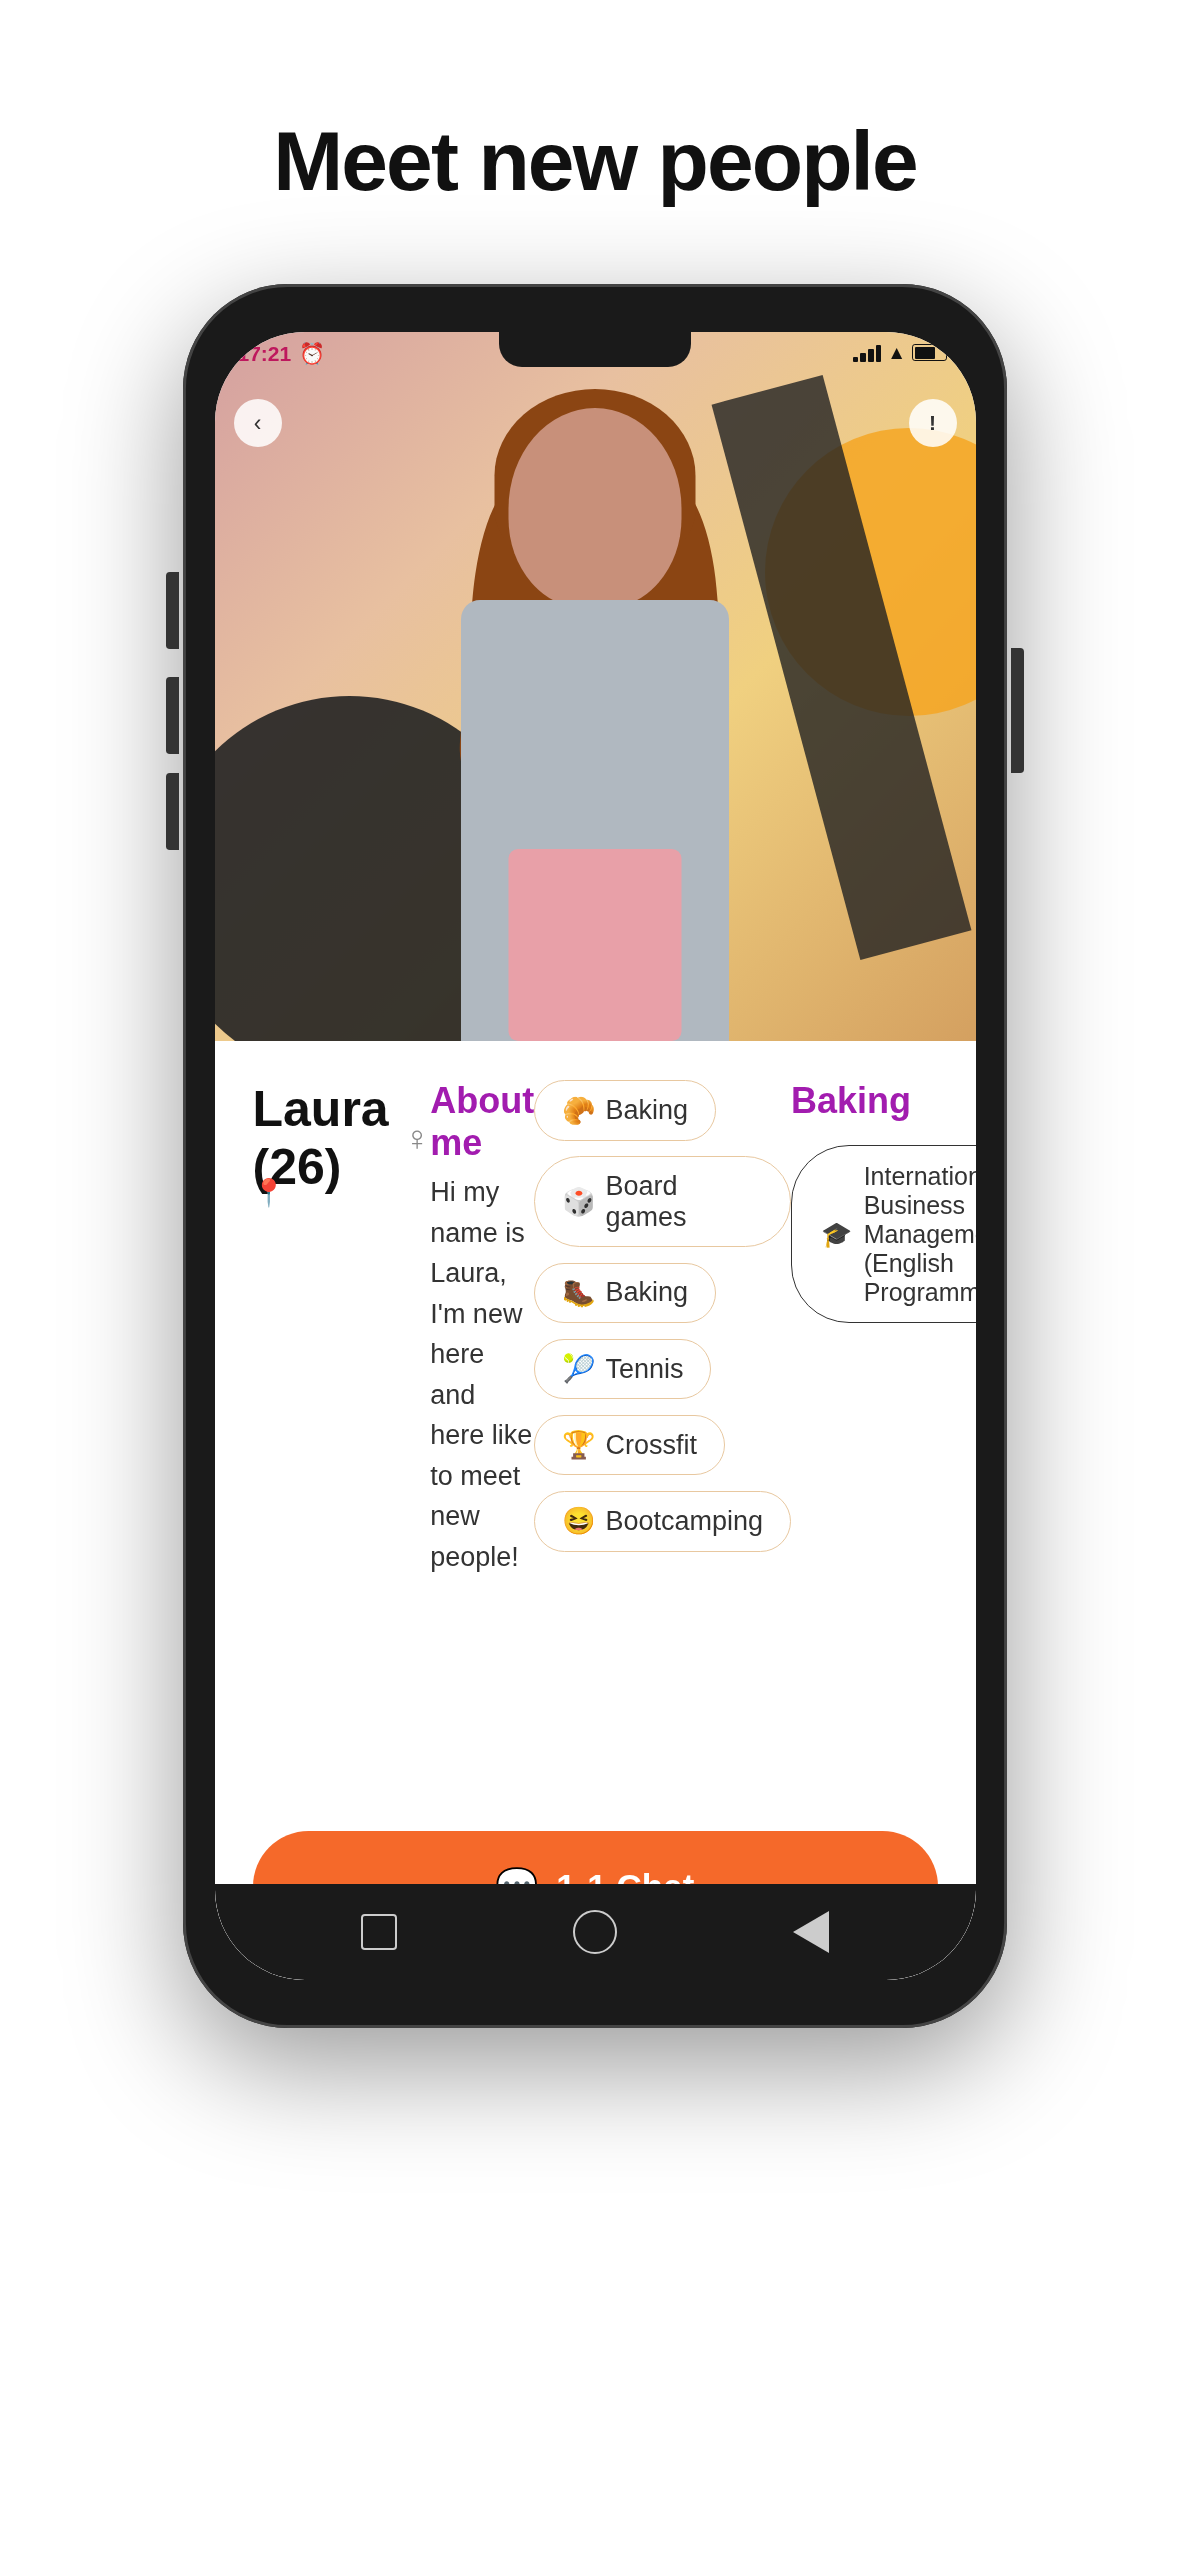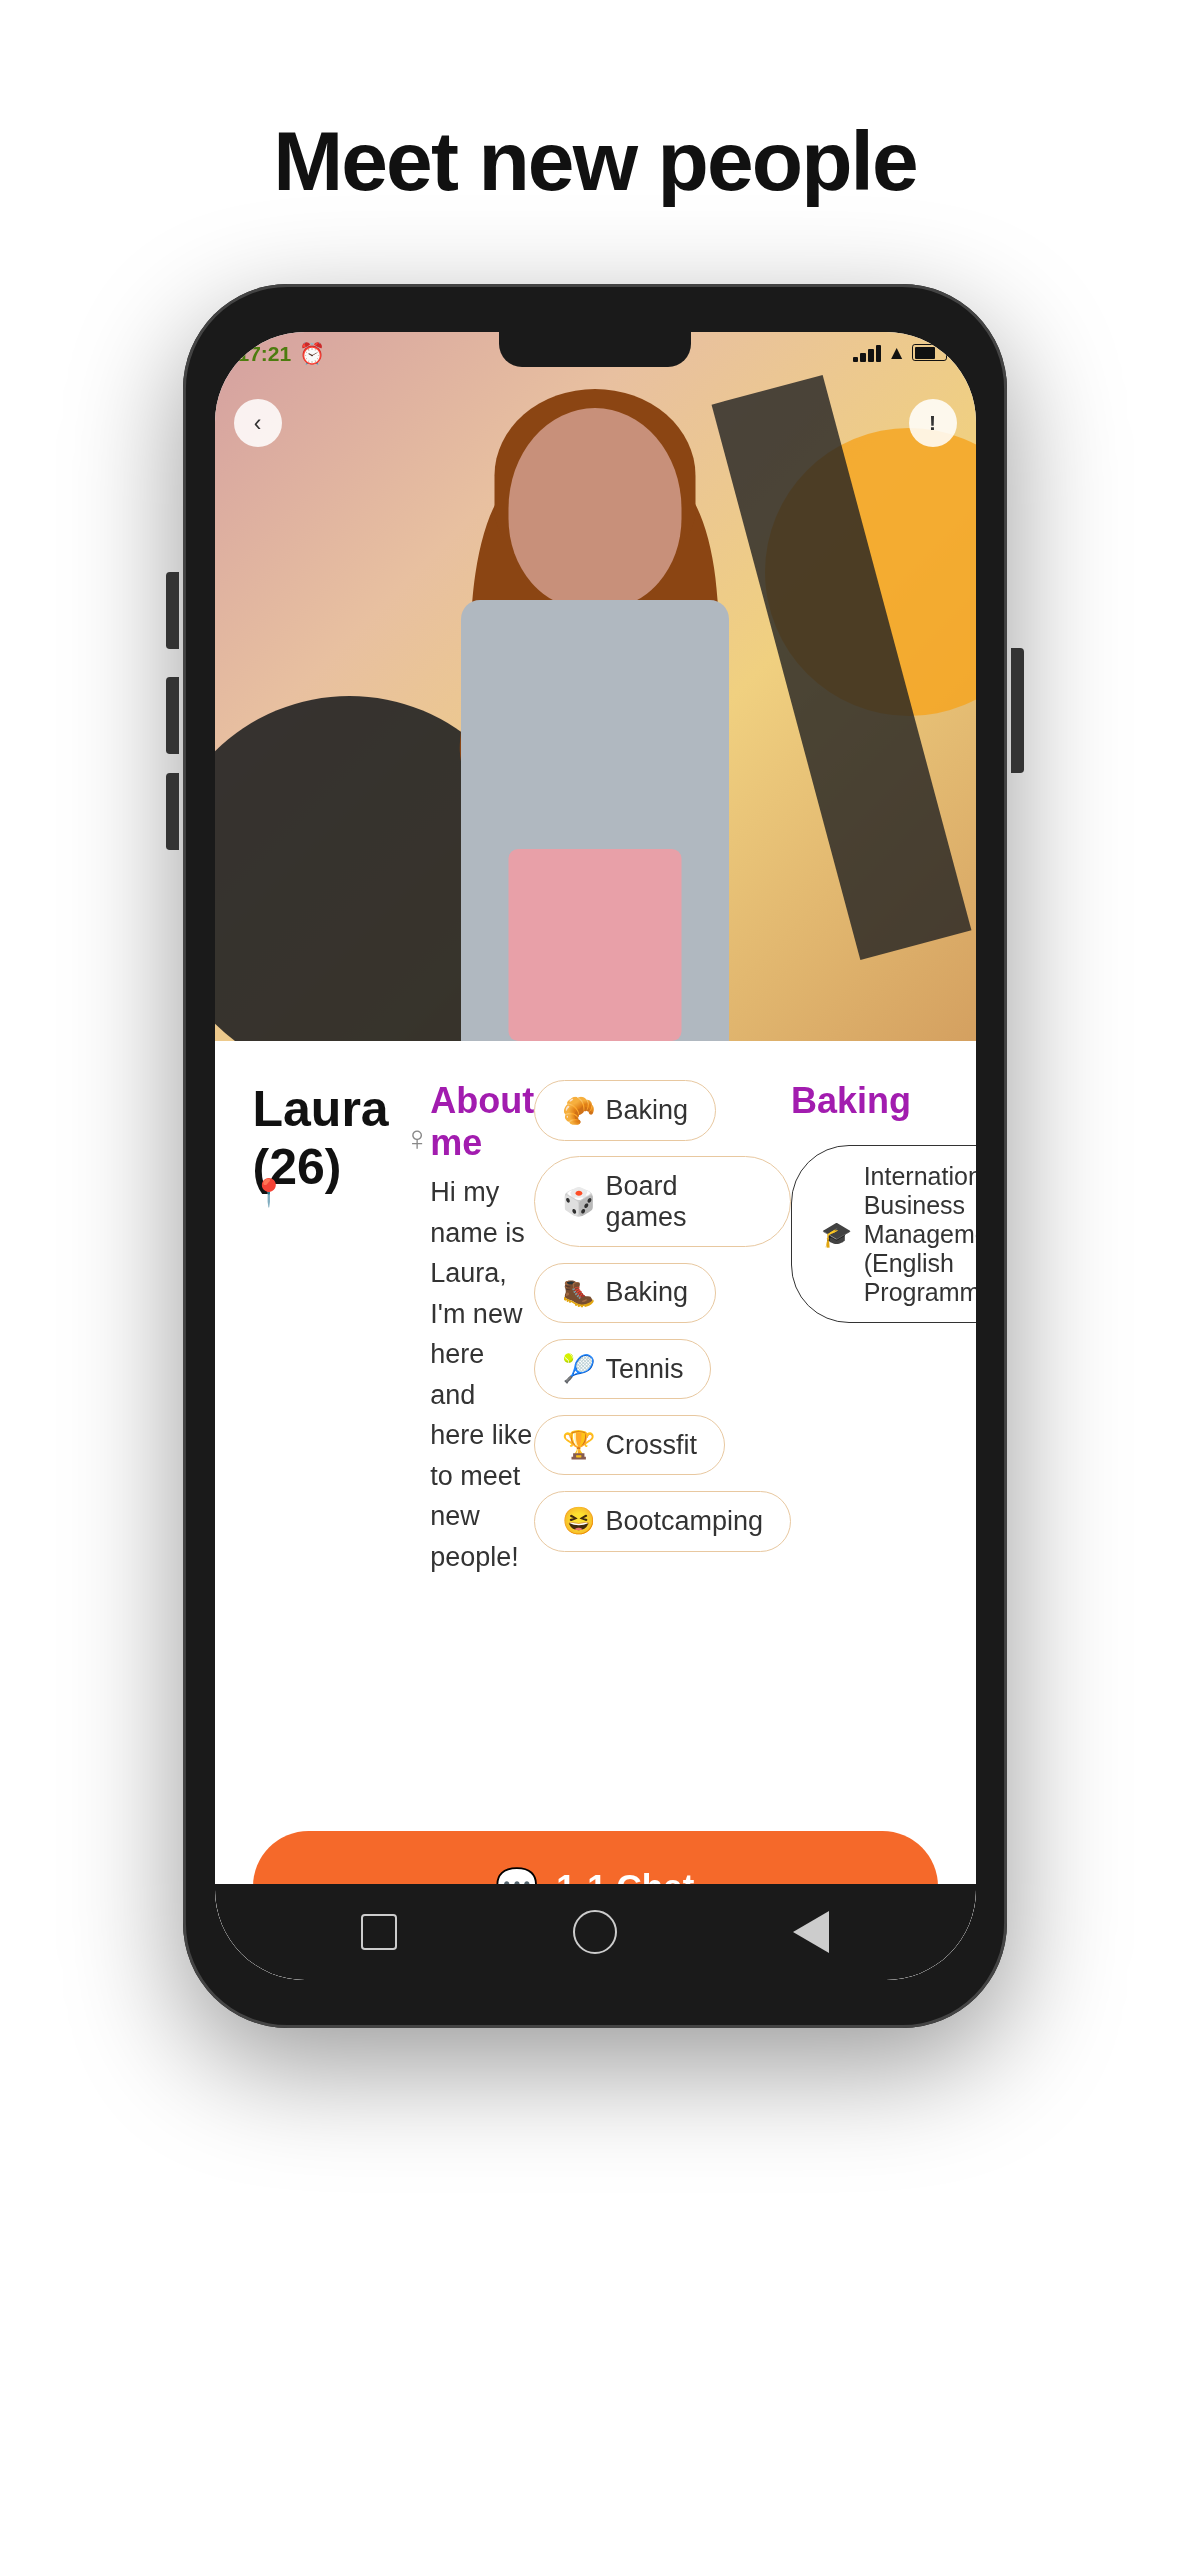--- a/index.html
+++ b/index.html
@@ -86,21 +86,21 @@
       z-index: 20;
       display: flex;
       align-items: flex-start;
       justify-content: space-between;
       padding: 9.6px 23px 0;
     }
 
     .status-left {
       font-size: 21px;
       font-weight: 600;
-      color: #4d7c0f;
+      color: #be185d;
       display: flex;
       align-items: center;
       gap: 7.7px;
     }
 
     .status-right {
       display: flex;
       align-items: center;
       gap: 5.8px;
       font-size: 19px;

